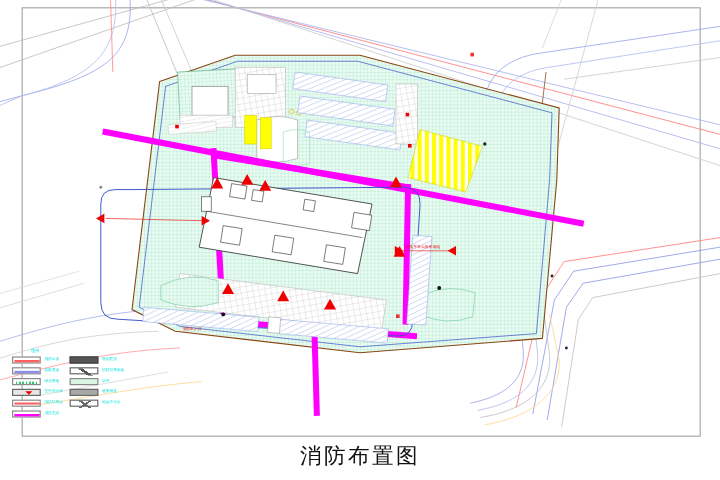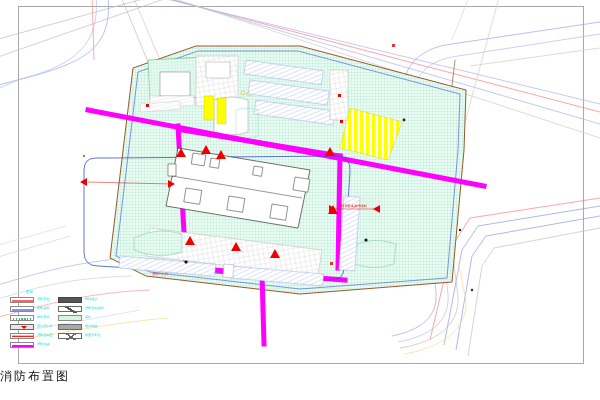--- a/index.html
+++ b/index.html
@@ -1,20 +1,20 @@
 <!DOCTYPE html>
 <html><head>
 <meta charset="utf-8">
 <style>
   html,body{margin:0;padding:0;background:#ffffff;}
   body{width:600px;height:400px;font-family:"DejaVu Sans","Liberation Sans",sans-serif;overflow:hidden;}
   #stage{position:relative;width:600px;height:400px;background:#ffffff;}
   #frame{position:absolute;left:18px;top:6px;width:566px;height:358px;border:1px solid #a9a9a9;background:#ffffff;box-sizing:border-box;}
   #cad{position:absolute;left:0;top:0;width:600px;height:400px;}
-  #title{position:absolute;left:0;top:368px;width:600px;font-size:12px;color:#111;letter-spacing:2px;}
+  #title{position:absolute;left:0;top:368px;width:600px;text-align:center;font-size:18px;color:#111;letter-spacing:2px;}
   .lg{position:absolute;font-size:3.1px;color:#12e0e0;white-space:nowrap;line-height:1;}
   .sw{position:absolute;box-sizing:border-box;}
   #legend{position:absolute;left:8px;top:290px;width:118px;height:56px;}
   #legendTitle{position:absolute;left:18px;top:0px;font-size:3.4px;color:#12e0e0;}
   .redtxt{position:absolute;font-size:3.2px;color:#e80000;white-space:nowrap;}
 </style>
 </head>
 <body>
 
 <div id="stage">

